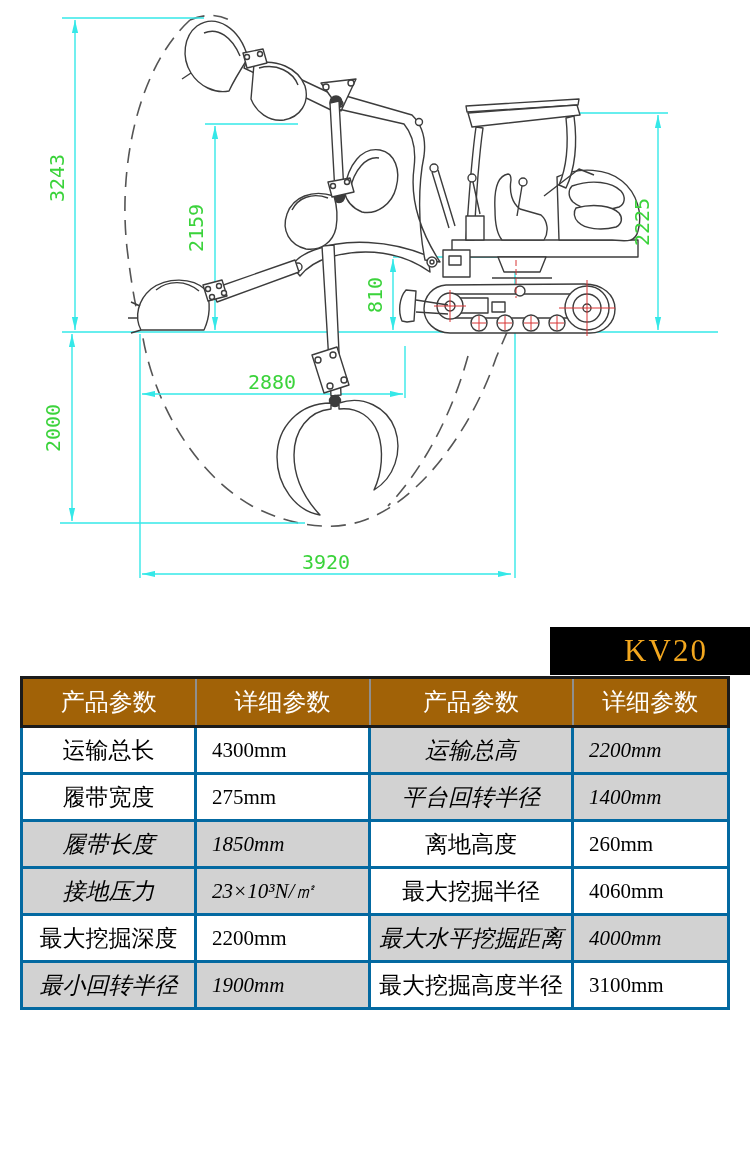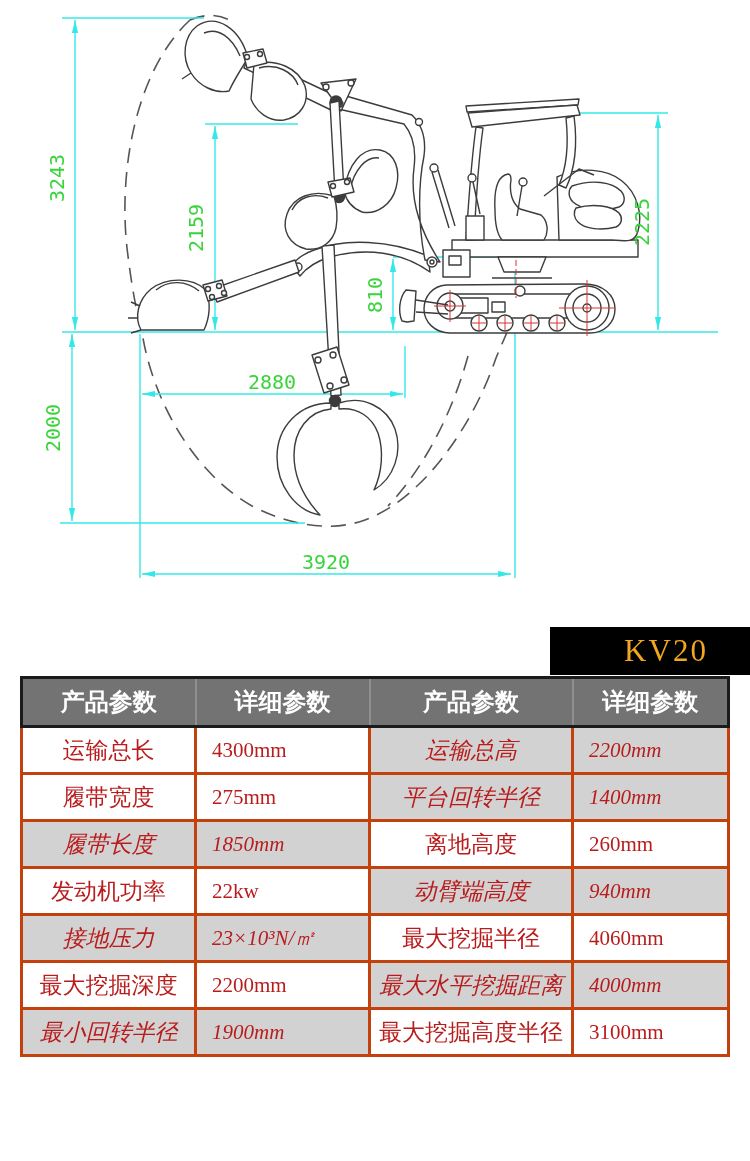--- a/index.html
+++ b/index.html
@@ -5,26 +5,26 @@
   html,body{margin:0;padding:0;background:#fff;}
   .page{position:relative;width:750px;height:1161px;background:#ffffff;overflow:hidden;
         font-family:"Liberation Serif","DejaVu Serif",serif;}
   .diagram-svg{position:absolute;left:0;top:0;}
   .dim-text{font-family:"DejaVu Sans Mono",monospace;font-size:20px;fill:#3bd33b;}
   .banner{position:absolute;left:518px;top:627px;width:232px;height:48px;background:#000000;
           display:flex;align-items:center;justify-content:center;margin-left:32px;}
   .banner span{color:#f2a71f;font-size:31px;letter-spacing:2px;font-family:"Liberation Serif",serif;}
   table.spec{position:absolute;left:20px;top:676px;width:707px;border-collapse:collapse;
              table-layout:fixed;background:#fff;}
-  table.spec th{background:#737373;color:#ffffff;font-size:24px;font-weight:bold;height:44px;
+  table.spec th{background:#a16207;color:#ffffff;font-size:24px;font-weight:normal;height:44px;
                 border:2px solid #8f8f8f;border-top:3px solid #1b1b1b;border-bottom:3px solid #1b1b1b;
                 white-space:nowrap;overflow:hidden;}
   table.spec th:first-child{border-left:3px solid #1b1b1b;}
   table.spec th:last-child{border-right:3px solid #1b1b1b;}
-  table.spec td{border:3px solid #c2410c;height:42px;color:#b91c1c;white-space:nowrap;
+  table.spec td{border:3px solid #0369a1;height:42px;color:#000000;white-space:nowrap;
                 overflow:hidden;background:#ffffff;}
   table.spec td.lbl{font-size:23px;text-align:center;}
   table.spec td.val{font-size:21px;text-align:left;padding-left:15px;}
   table.spec td.gray{background:#d2d2d2;font-style:italic;}
 </style>
 </head>
 <body>
 
 <div class="page">
 
@@ -238,26 +238,20 @@
           <td class="lbl gray">平台回转半径</td>
           <td class="val gray">1400mm</td>
         </tr>
         <tr>
           <td class="lbl gray">履带长度</td>
           <td class="val gray">1850mm</td>
           <td class="lbl">离地高度</td>
           <td class="val">260mm</td>
         </tr>
         <tr>
-          <td class="lbl">发动机功率</td>
-          <td class="val">22kw</td>
-          <td class="lbl gray">动臂端高度</td>
-          <td class="val gray">940mm</td>
-        </tr>
-        <tr>
           <td class="lbl gray">接地压力</td>
           <td class="val gray">23×10³N/㎡</td>
           <td class="lbl">最大挖掘半径</td>
           <td class="val">4060mm</td>
         </tr>
         <tr>
           <td class="lbl">最大挖掘深度</td>
           <td class="val">2200mm</td>
           <td class="lbl gray">最大水平挖掘距离</td>
           <td class="val gray">4000mm</td>

